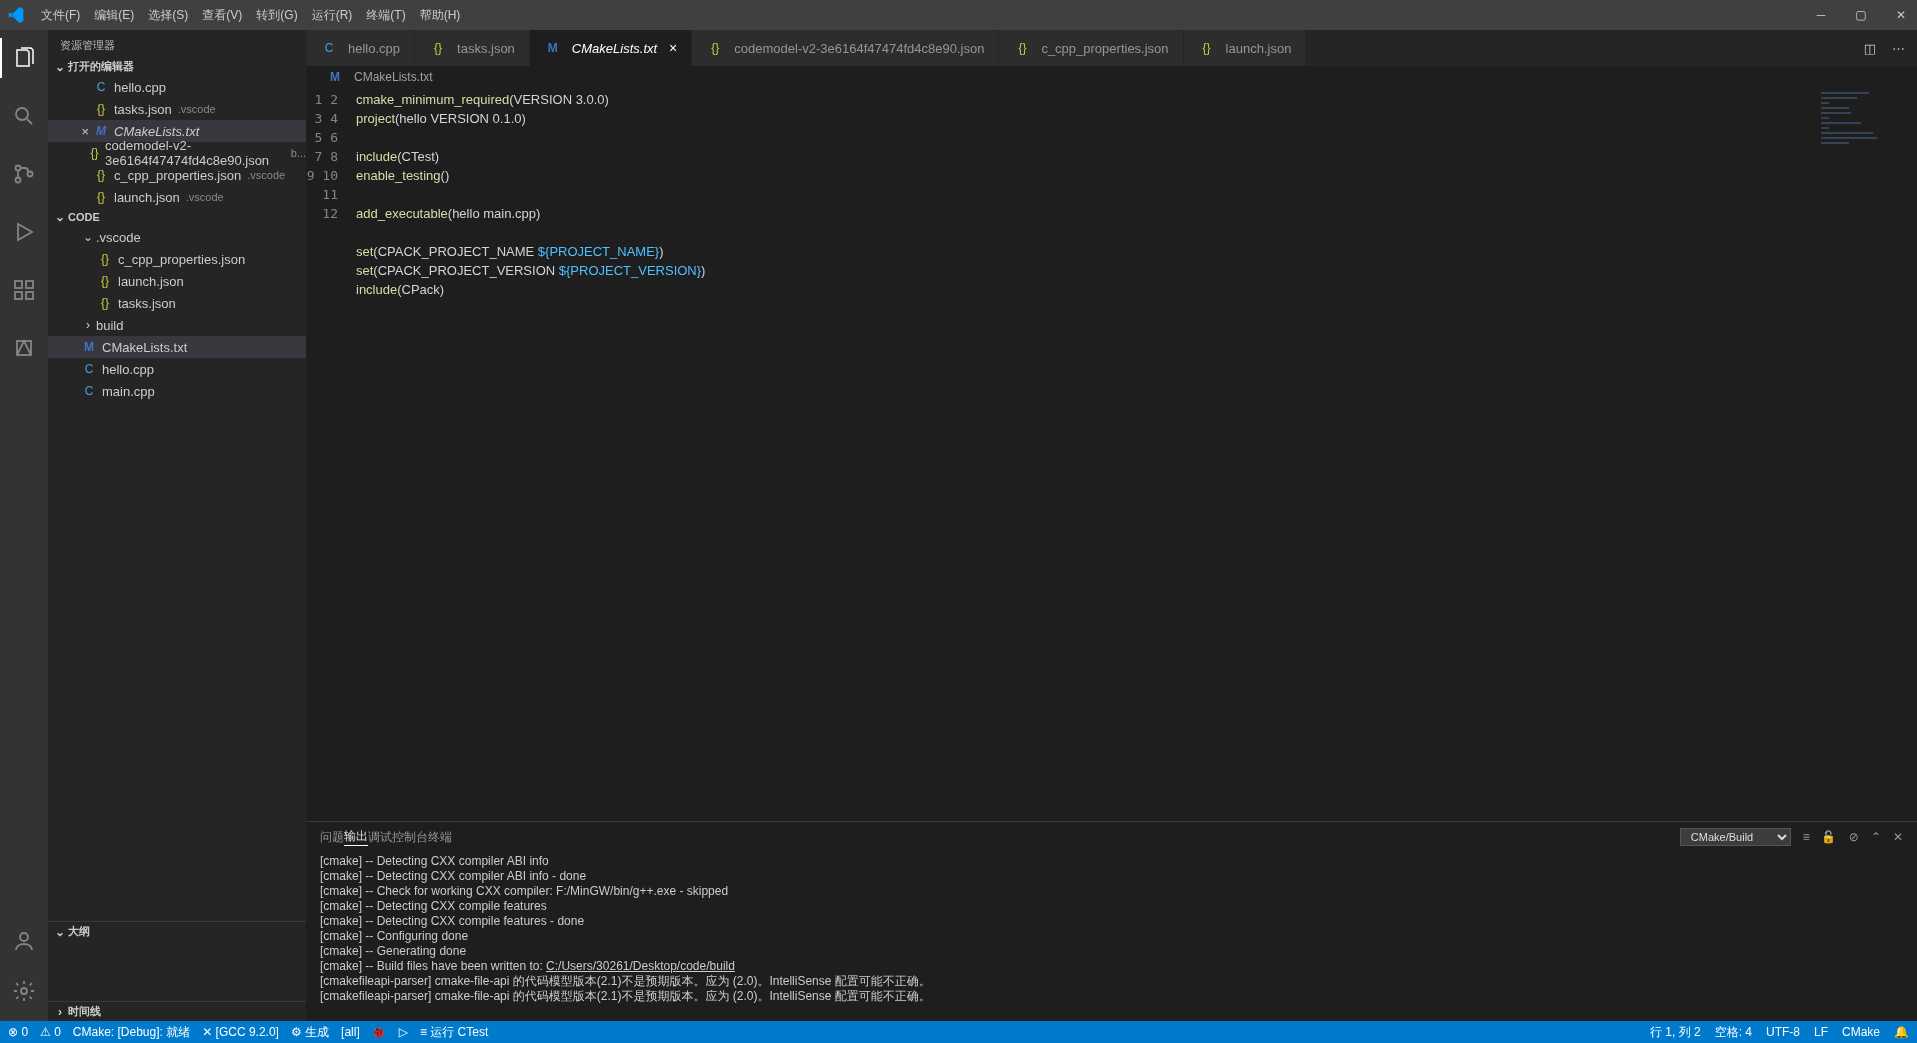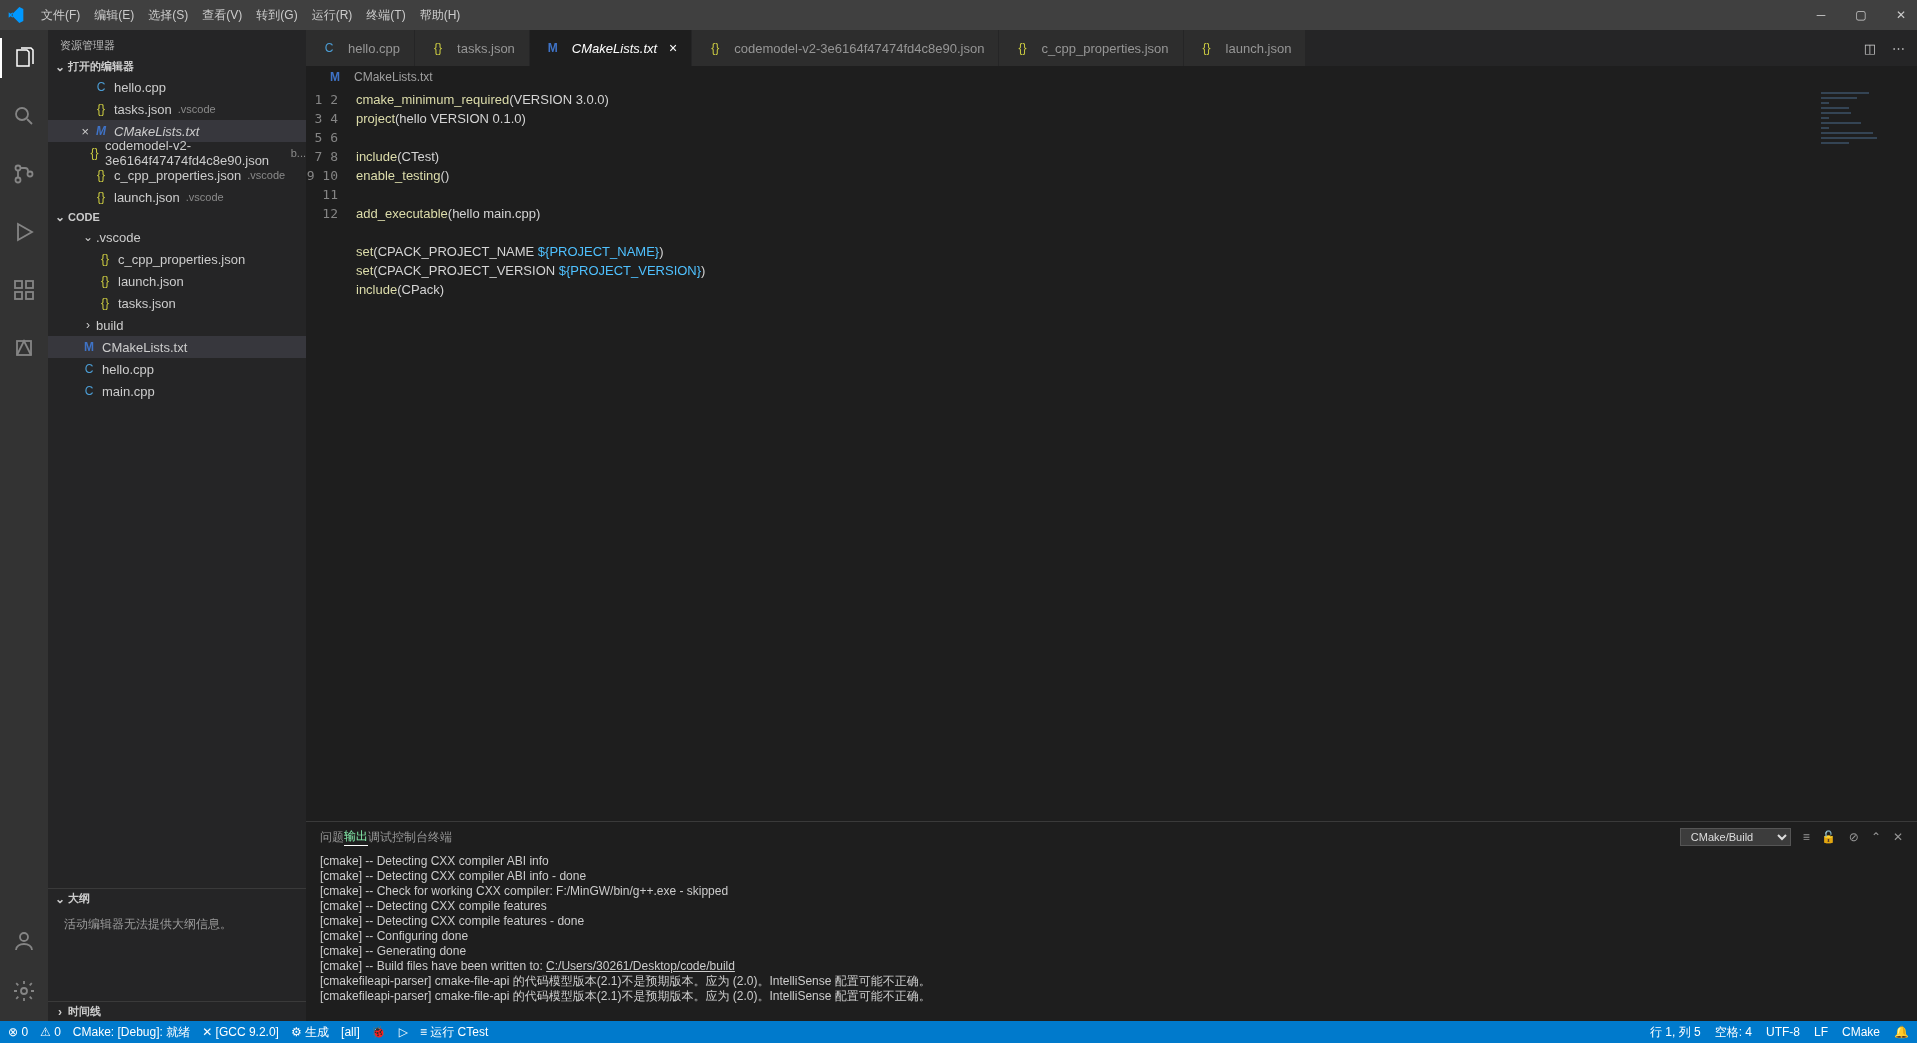--- a/index.html
+++ b/index.html
@@ -49,21 +49,21 @@
 .gutter { width:50px; text-align:right; color:#858585; font-family:Consolas,monospace; font-size:13px; padding-top:2px; padding-right:18px; line-height:19px; }
 .code { font-family:Consolas,monospace; font-size:13px; line-height:19px; white-space:pre; padding-top:2px; }
 .tok-fn { color:#dcdcaa; }
 .tok-var { color:#4fc1ff; }
 .tok-plain { color:#d4d4d4; }
 .minimap { position:absolute; top:4px; right:16px; width:80px; height:50px; opacity:0.5; }
 .minimap div { height:2px; background:#4a6a8a; margin-bottom:3px; }
 
 .panel { height:200px; background:#1e1e1e; border-top:1px solid #3a3a3a; display:flex; flex-direction:column; font-size:12px; }
 .panel-tabs { display:flex; align-items:center; padding:0 14px; height:30px; color:#969696; }
-.panel-tabs .ptab.active { color:#86efac; border-bottom:1px solid #fff; }
+.panel-tabs .ptab.active { color:#e5e5e5; border-bottom:1px solid #fff; }
 .panel-right { margin-left:auto; display:flex; align-items:center; gap:12px; }
 .panel-right select { background:#3c3c3c; color:#ddd; border:1px solid #555; font-size:11px; padding:1px 20px 1px 6px; }
 .panel-body { flex:1; overflow:auto; font-family:Consolas,monospace; font-size:12px; line-height:15px; padding:2px 14px; color:#ccc; white-space:pre; }
 .panel-body .link { text-decoration:underline; color:#ccc; }
 
 .statusbar { height:22px; background:#007acc; color:#fff; display:flex; align-items:center; font-size:12px; padding:0 8px; gap:12px; }
 .statusbar .sb-item { display:flex; align-items:center; gap:4px; }
 .statusbar .right { margin-left:auto; display:flex; gap:14px; }
 svg { display:block; }
 </style>
@@ -230,21 +230,20 @@
           <span class="file-icon cpp">C</span>
           <span>main.cpp</span>
         </div>
       </div>
     <div style="flex:1"></div>
     <div class="outline">
       <div class="section-hdr">
           <span class="chev">⌄</span>
           <span>大纲</span>
         </div>
-      <div class="outline-msg">活动编辑器无法提供大纲信息。</div>
       <div style="height:60px"></div>
     </div>
     <div class="timeline">
       <div class="section-hdr">
           <span class="chev">›</span>
           <span>时间线</span>
         </div>
     </div>
   </div>
 
@@ -340,20 +339,20 @@
       <span class="sb-item">⚠ 0</span>
       <span class="sb-item">CMake: [Debug]: 就绪</span>
       <span class="sb-item">✕ [GCC 9.2.0]</span>
       <span class="sb-item">⚙ 生成</span>
       <span class="sb-item">[all]</span>
       <span class="sb-item">🐞</span>
       <span class="sb-item">▷</span>
       <span class="sb-item">≡ 运行 CTest</span>
     </div>
   <div class="right" id="status-right">
-      <span class="sb-item">行 1, 列 5</span>
+      <span class="sb-item">行 1, 列 2</span>
       <span class="sb-item">空格: 4</span>
       <span class="sb-item">UTF-8</span>
       <span class="sb-item">LF</span>
       <span class="sb-item">CMake</span>
       <span class="sb-item">🔔</span>
     </div>
 </div>
 
 </body></html>

